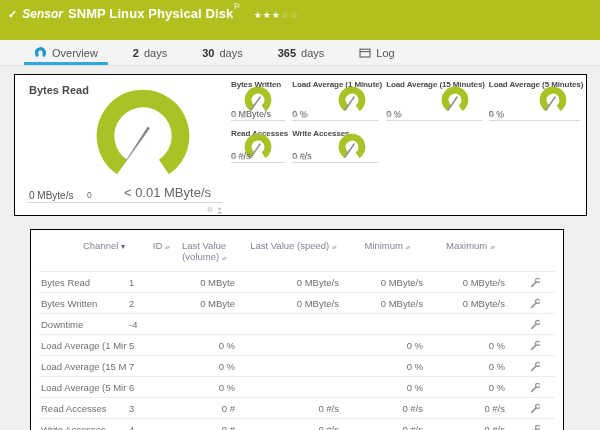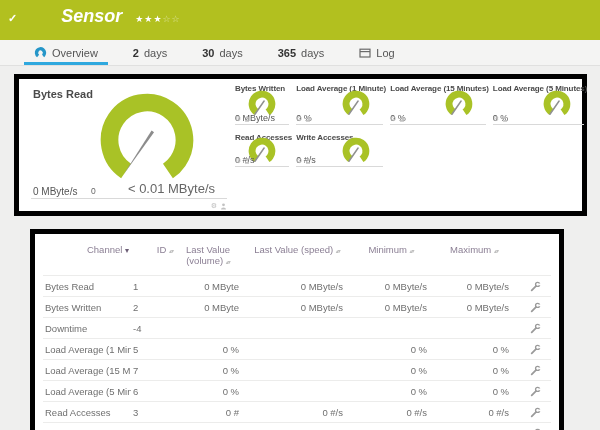--- a/index.html
+++ b/index.html
@@ -3,40 +3,40 @@
 <meta charset="utf-8">
 <style>
   * { box-sizing: border-box; margin: 0; padding: 0; }
   html,body { width:600px; height:430px; overflow:hidden;
     font-family:"Liberation Sans", sans-serif; background:#efefee; }
 
   
   .statusbar { height:40px; background:#b2c01f; color:#fff; padding:6px 10px 0 8px; }
   .status-line { display:flex; align-items:baseline; gap:5px; }
   .check-icon { font-size:11px; font-weight:bold; }
-  .kind { font-style:italic; font-weight:bold; font-size:18px;margin-left:39px; }
+  .kind { font-style:italic; font-weight:bold; font-size:12px; }
   .title { font-weight:bold; font-size:13px; letter-spacing:.1px; }
   .flag-icon { font-size:8px; vertical-align:top; position:relative; top:-4px; opacity:.9; }
   .stars { margin-left:8px; font-size:9px; letter-spacing:1px; cursor:pointer; }
   .stars .dim { opacity:.55; }
   .status-ok { margin-left:17px; margin-top:2px; font-size:9px; font-weight:bold; }
 
   
   .tabs { height:26px; background:#f4f4f3; border-bottom:1px solid #e0e0df;
     display:flex; align-items:stretch; padding-left:30px; font-size:11px; color:#555; }
   .tab { display:flex; align-items:center; gap:5px; padding:0 4px; margin-right:27px;
     position:relative; white-space:nowrap; cursor:pointer; }
   .tab b { color:#333; }
   .tab.active::after { content:""; position:absolute; left:-6px; right:-6px; bottom:0;
     height:3px; background:#2ea8de; }
   .tab svg { display:block; }
 
   
   .content { padding:8px 13px 0 14px; }
-  .panel { background:#fff; border:5px solid #000000; }
+  .panel { background:#fff; border:1px solid #000000; }
 
   
   .gauges { height:142px; display:flex; position:relative; margin-bottom:13px; }
   .main-gauge { width:214px; position:relative; flex:none; }
   .main-gauge-label { position:absolute; top:9px; left:14px; font-size:11px;
     font-weight:bold; color:#4a4a4a; }
   .main-gauge svg.gauge { position:absolute; left:76px; top:12px; }
   .scale-min { position:absolute; left:72px; bottom:15px; font-size:8.5px; color:#666; }
   .scale-max { position:absolute; right:18px; bottom:15px; font-size:13px; color:#666; }
   .value-line { position:absolute; left:12px; width:196px; bottom:12px;
@@ -81,20 +81,21 @@
   td.edit { text-align:center; }
   td.edit svg { cursor:pointer; vertical-align:middle; }
 </style>
 </head>
 <body>
 
 <div class="statusbar">
   <div class="status-line">
     <span class="check-icon">✓</span>
     <span class="kind">Sensor</span>
+    <span class="title"><span>SNMP Linux Physical Disk</span><span class="flag-icon">⚐</span></span>
     <span class="stars"><span>★★★</span><span class="dim">☆☆</span></span>
   </div>
 </div>
 
 <div class="tabs">
   <div class="tab active">
     <svg width="13" height="13" viewBox="0 0 13 13">
       <circle cx="6.5" cy="6.8" r="4" fill="none" stroke="#2596c8" stroke-width="3.4" pathLength="360" stroke-dasharray="285 75" transform="rotate(127 6.5 6.8)"></circle>
     </svg>
     <span>Overview</span>

